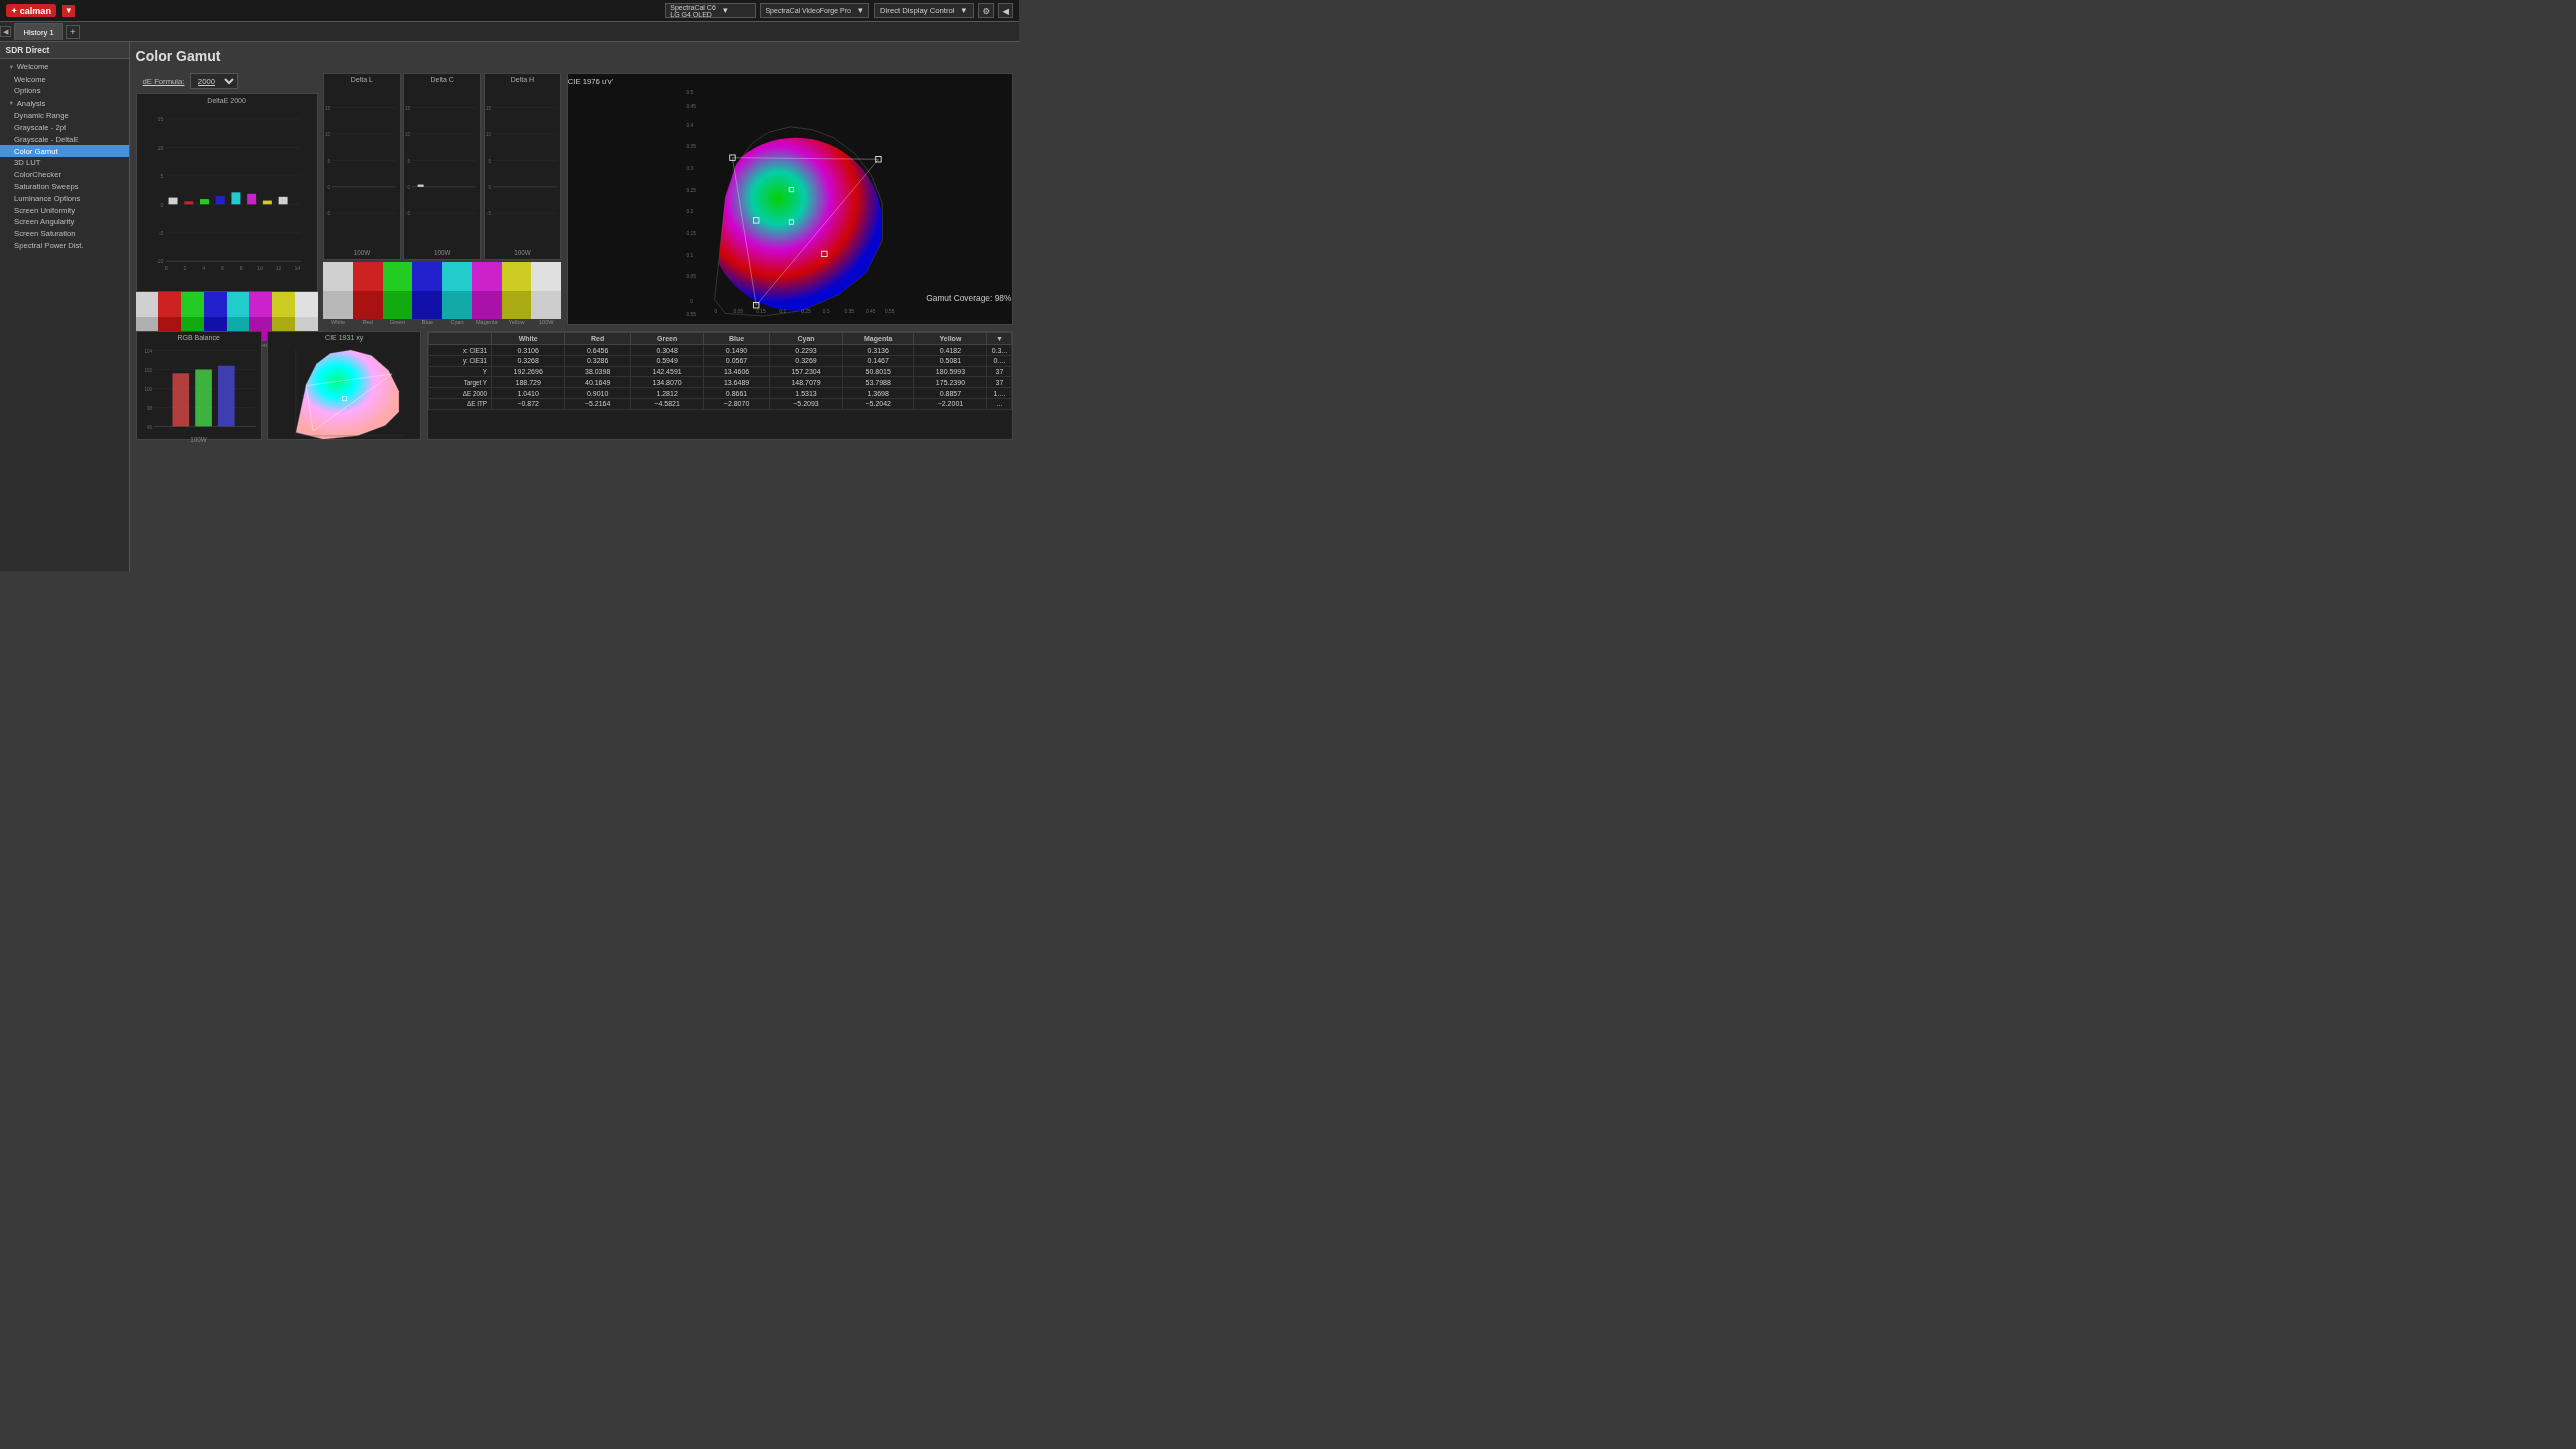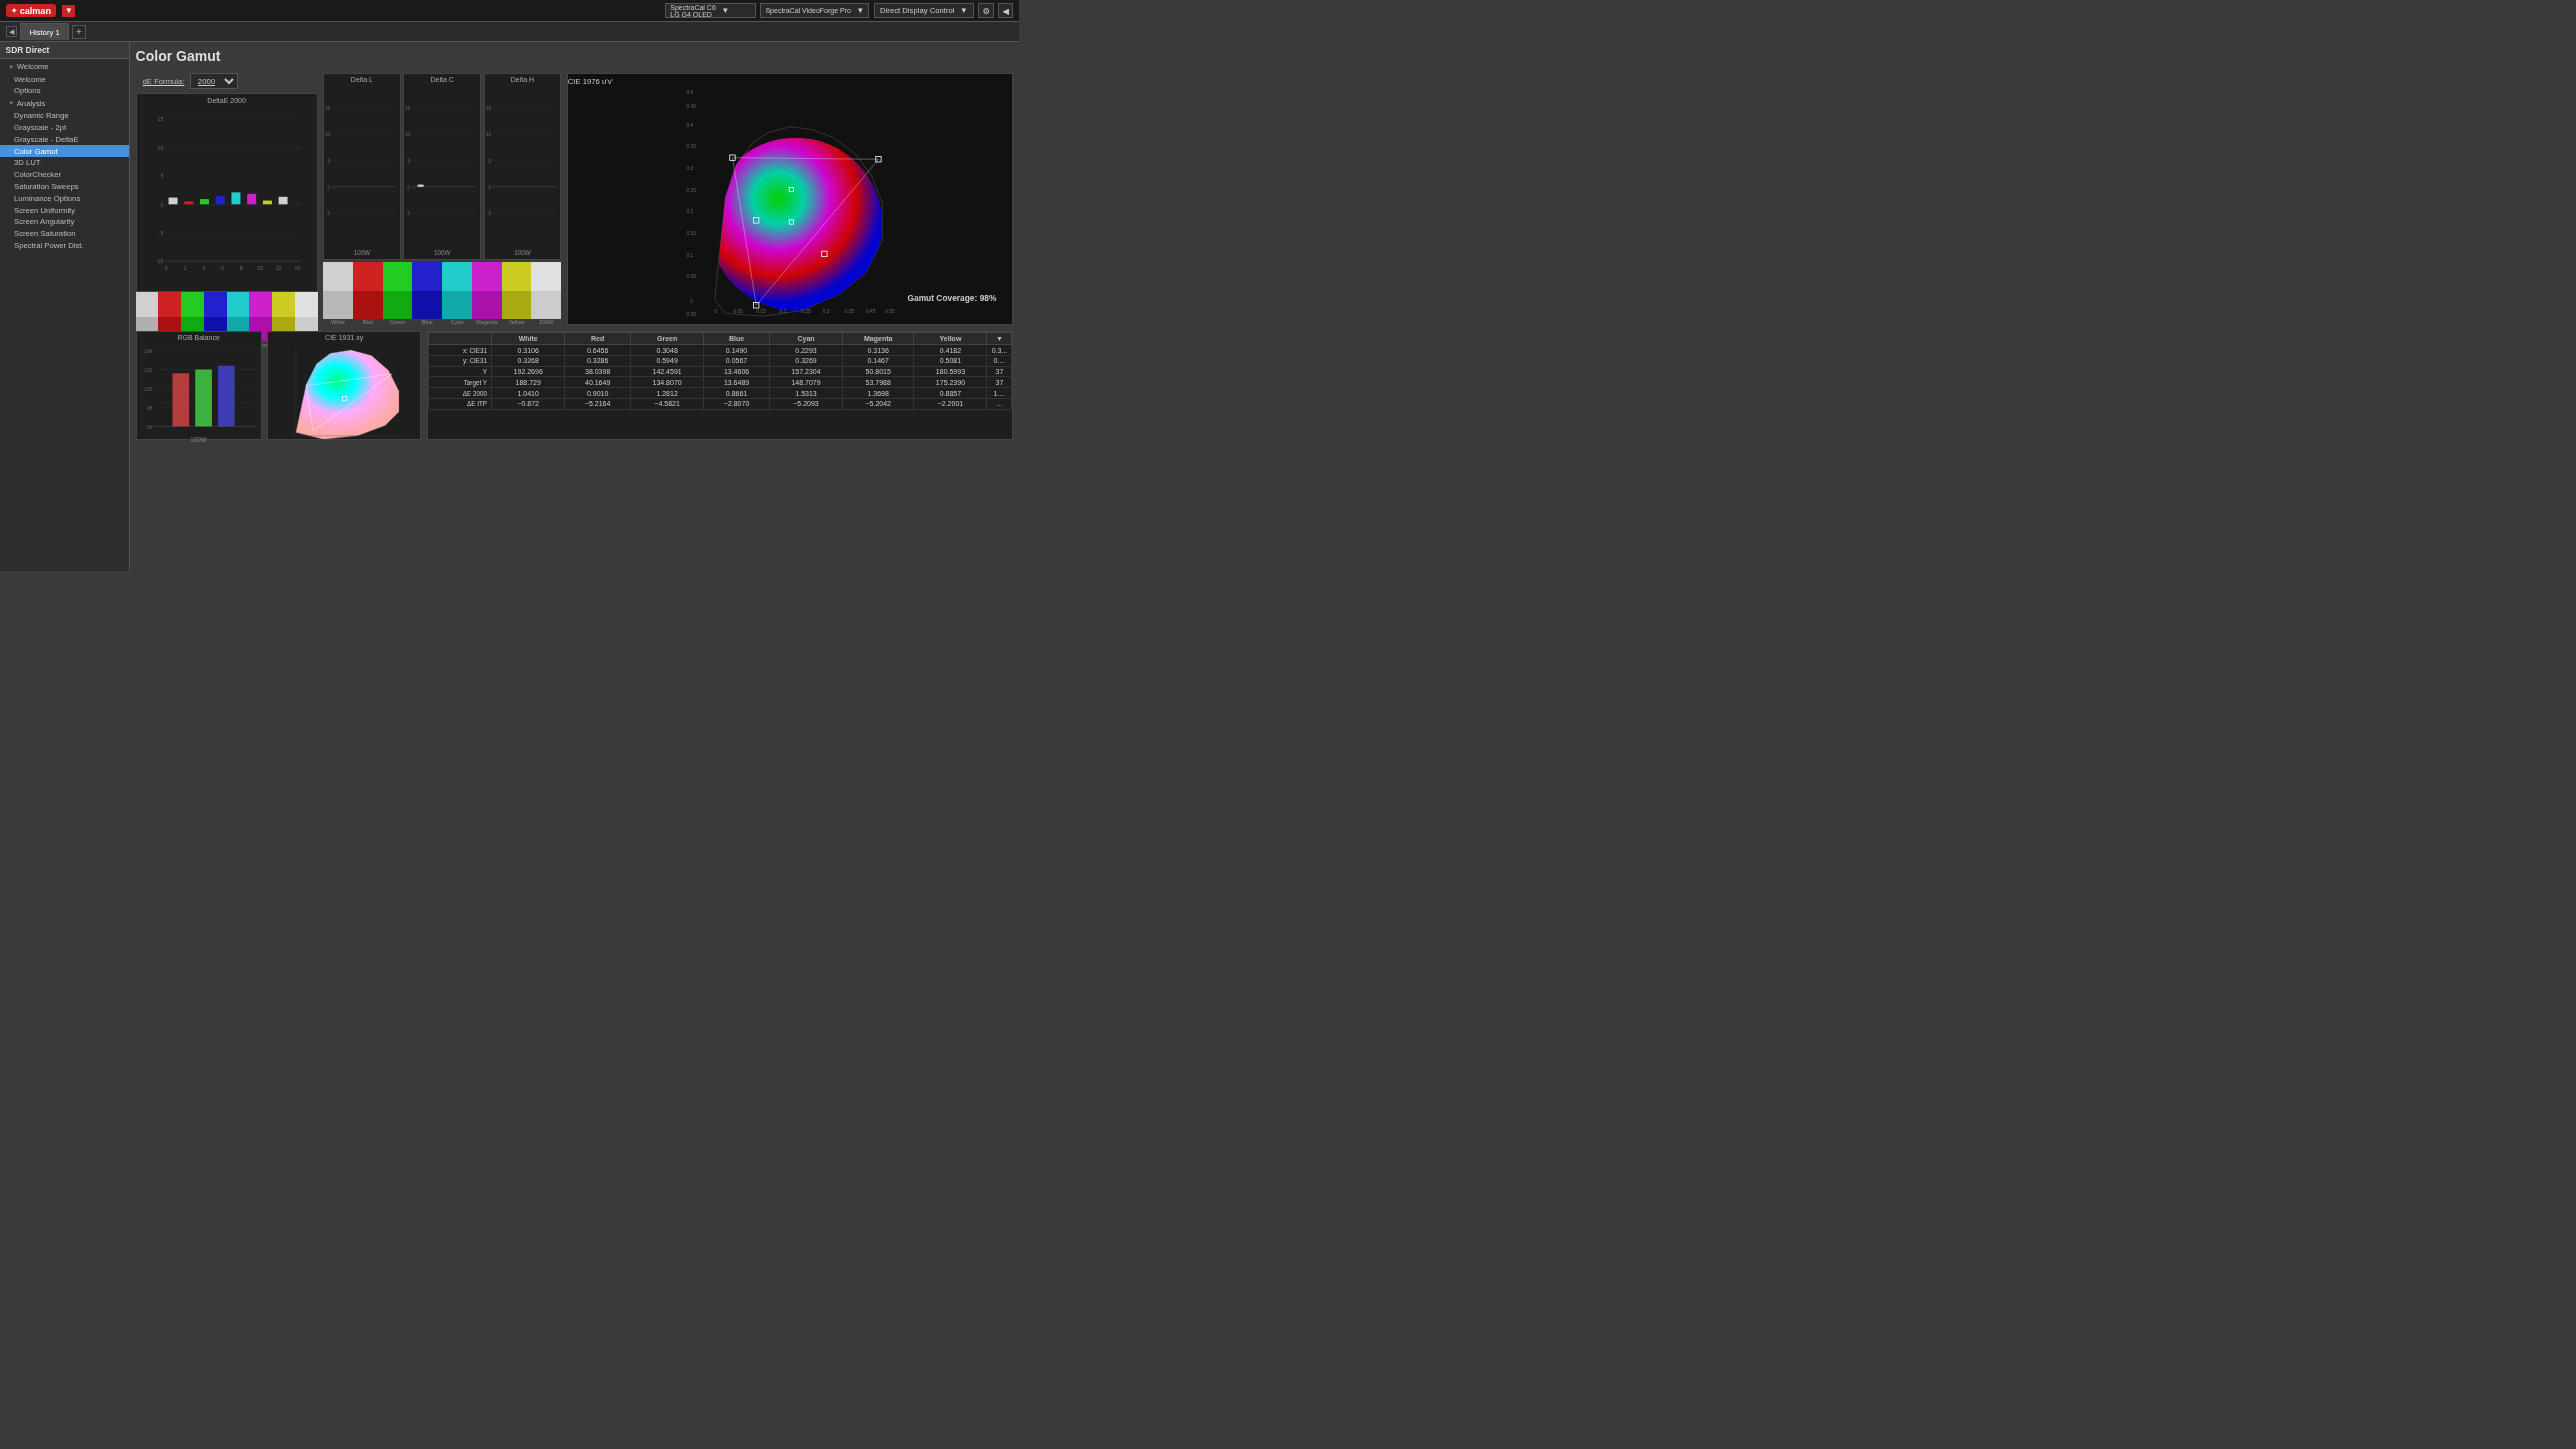--- a/index.html
+++ b/index.html
@@ -89,21 +89,21 @@
       cursor: pointer;
       font-size: 8.4px;
     }
 
     
     .tab-bar {
       background: #2a2a2a;
       height: 19.6px;
       display: flex;
       align-items: center;
-      padding: 0 6px;
+      padding: 0 0;
       gap: 2.8px;
       border-bottom: 0.7px solid #555;
     }
     .tab-item {
       background: #3a3a3a;
       border: 0.7px solid #555;
       border-bottom: none;
       padding: 1.4px 8.4px;
       color: #ccc;
       font-size: 7.7px;
@@ -771,21 +771,21 @@
           <text x="8" y="270" fill="#666" font-size="9">0.15</text>
           <text x="8" y="230" fill="#666" font-size="9">0.2</text>
           <text x="8" y="190" fill="#666" font-size="9">0.25</text>
           <text x="8" y="150" fill="#666" font-size="9">0.3</text>
           <text x="8" y="110" fill="#666" font-size="9">0.35</text>
           <text x="8" y="70" fill="#666" font-size="9">0.4</text>
           <text x="8" y="35" fill="#666" font-size="9">0.45</text>
           <text x="8" y="10" fill="#666" font-size="9">0.5</text>
           <text x="8" y="420" fill="#666" font-size="9">0.55</text>
         </svg>
-        <div class="gamut-coverage" style="position:absolute; bottom:21px; right:16px; font-size:8.4px; color:#ccc; font-weight:bold;">Gamut Coverage: 98%</div>
+        <div class="gamut-coverage" style="position:absolute; bottom:21px; right:1px; font-size:8.4px; color:#ccc; font-weight:normal;">Gamut Coverage: 98%</div>
       </div>
     </div>
 
     <div class="bottom-panels">
 
 
       <div class="rgb-balance" style="width:126px; background:#1e1e1e; border:0.7px solid #444; position:relative;">
         <div class="rgb-title">RGB Balance</div>
         <svg width="100%" height="85%" viewBox="0 0 160 120" style="font-size:12px">
 

